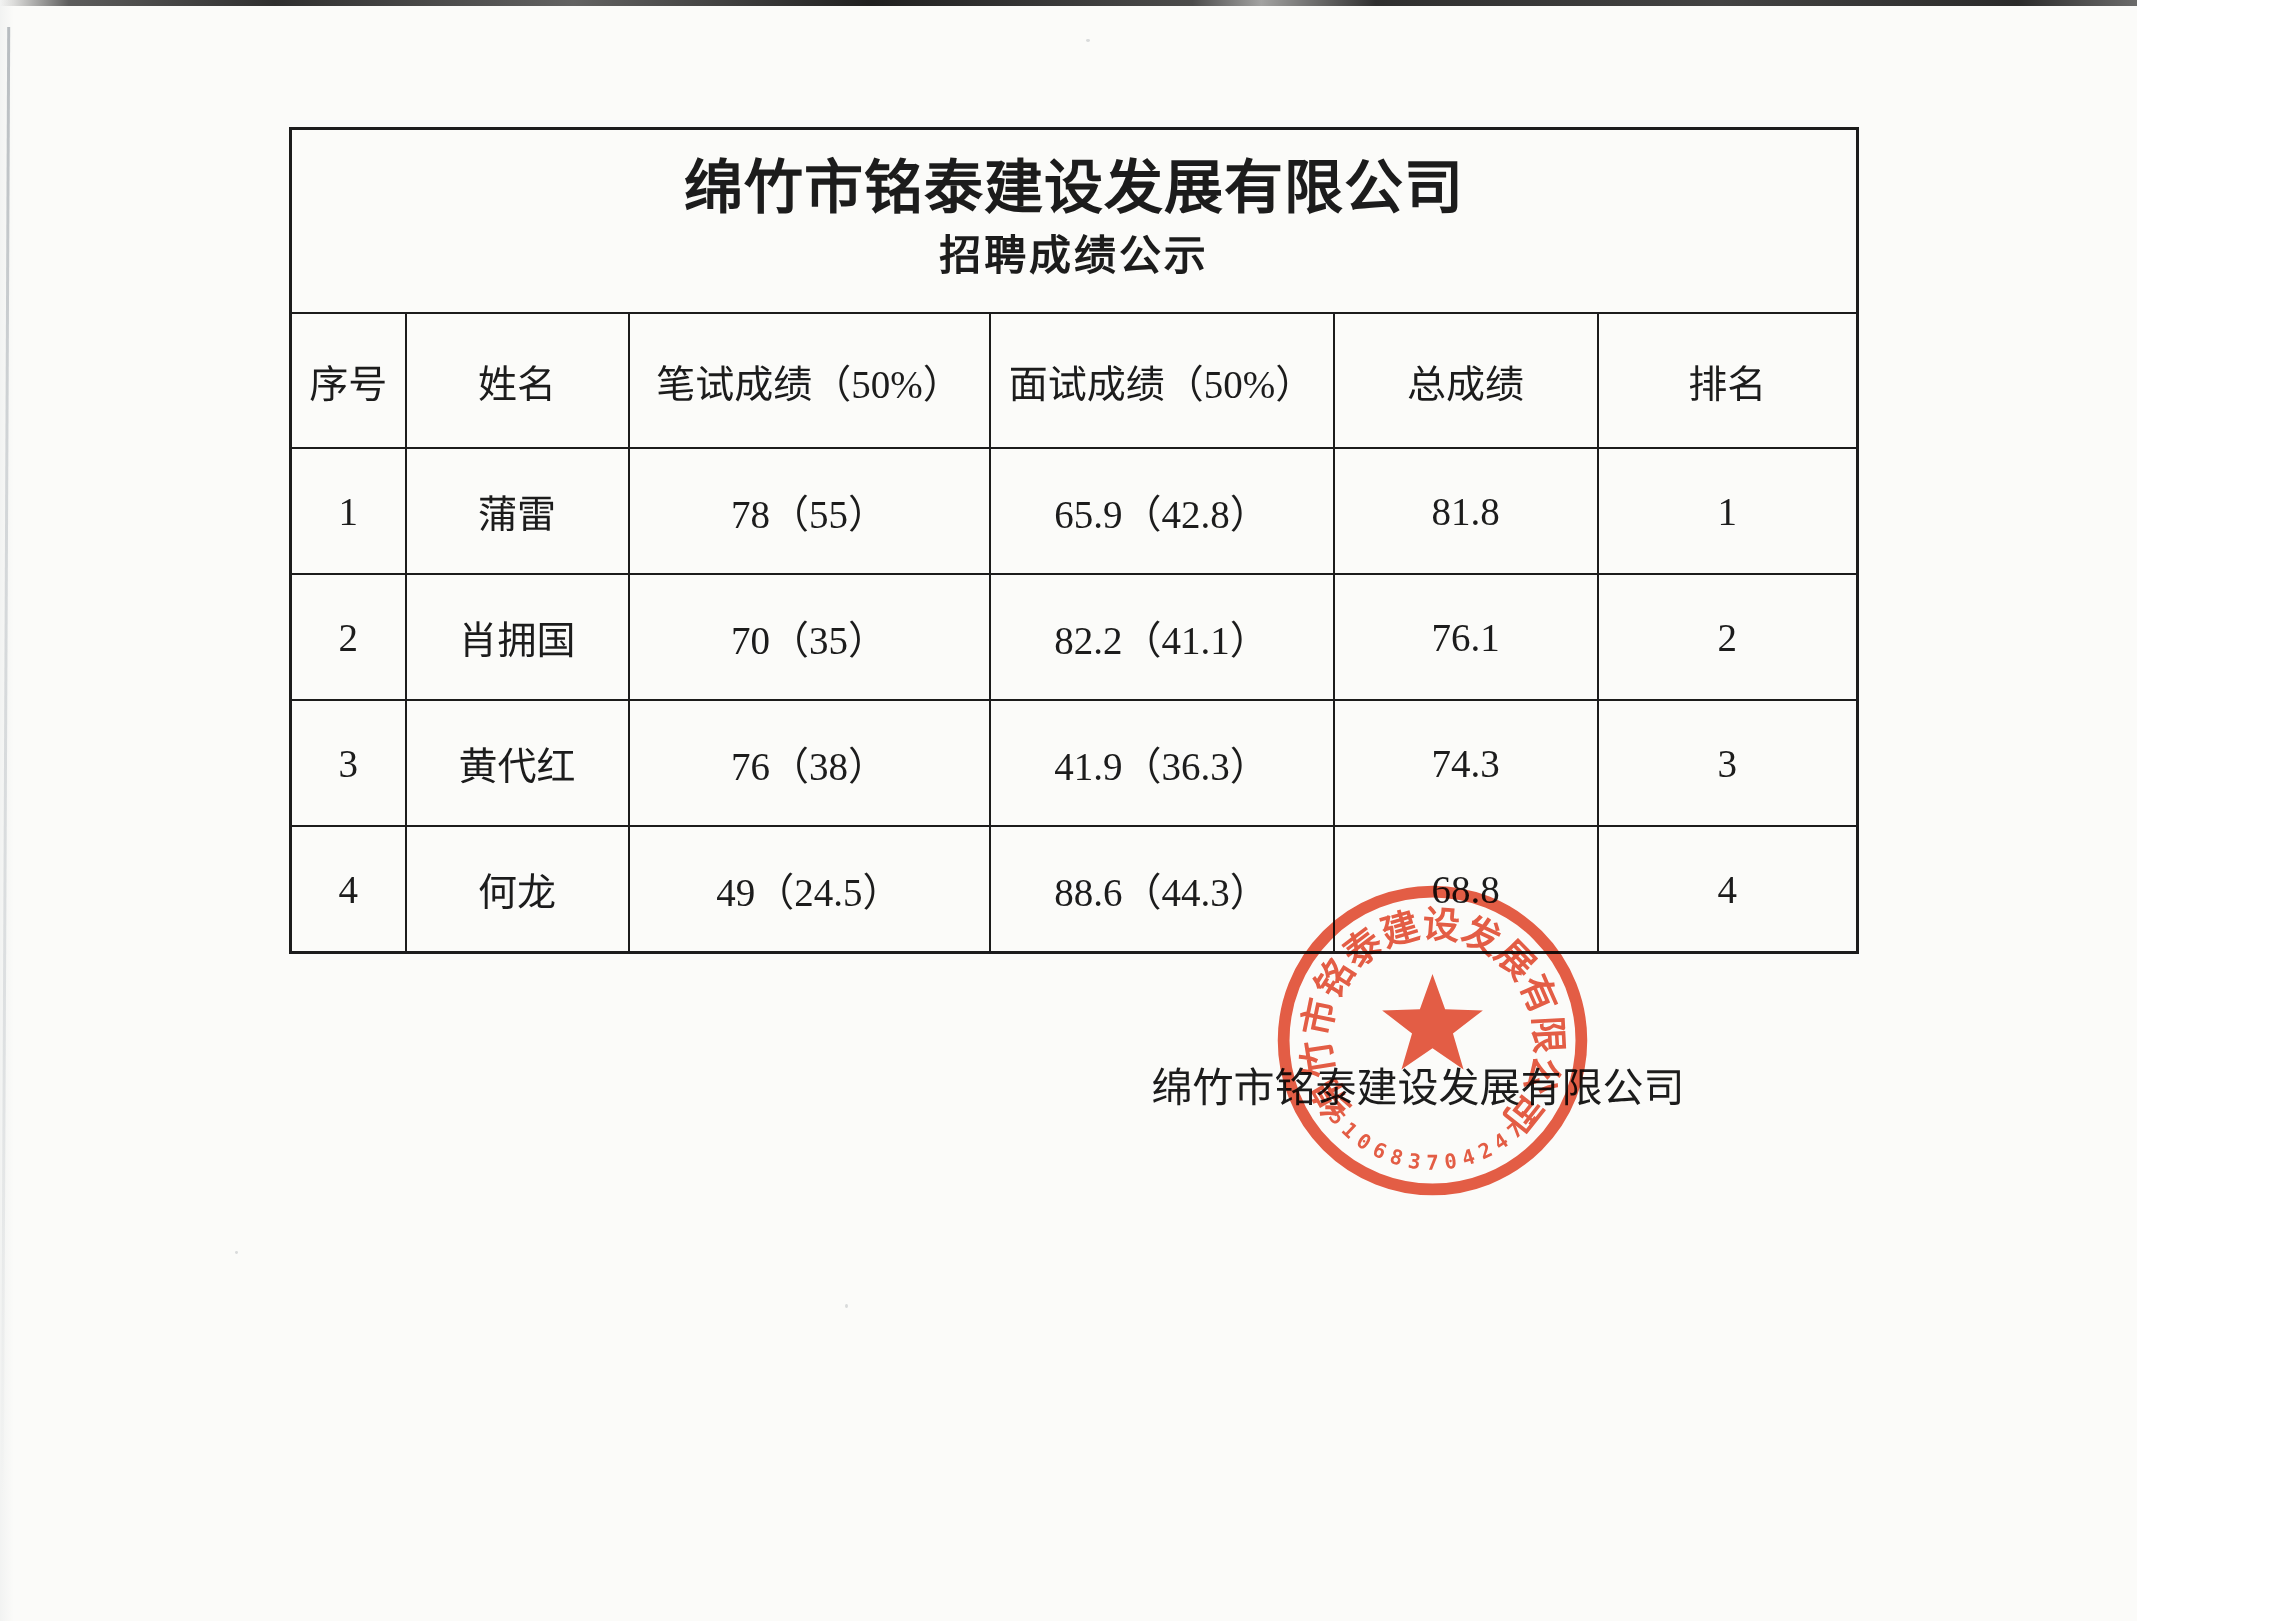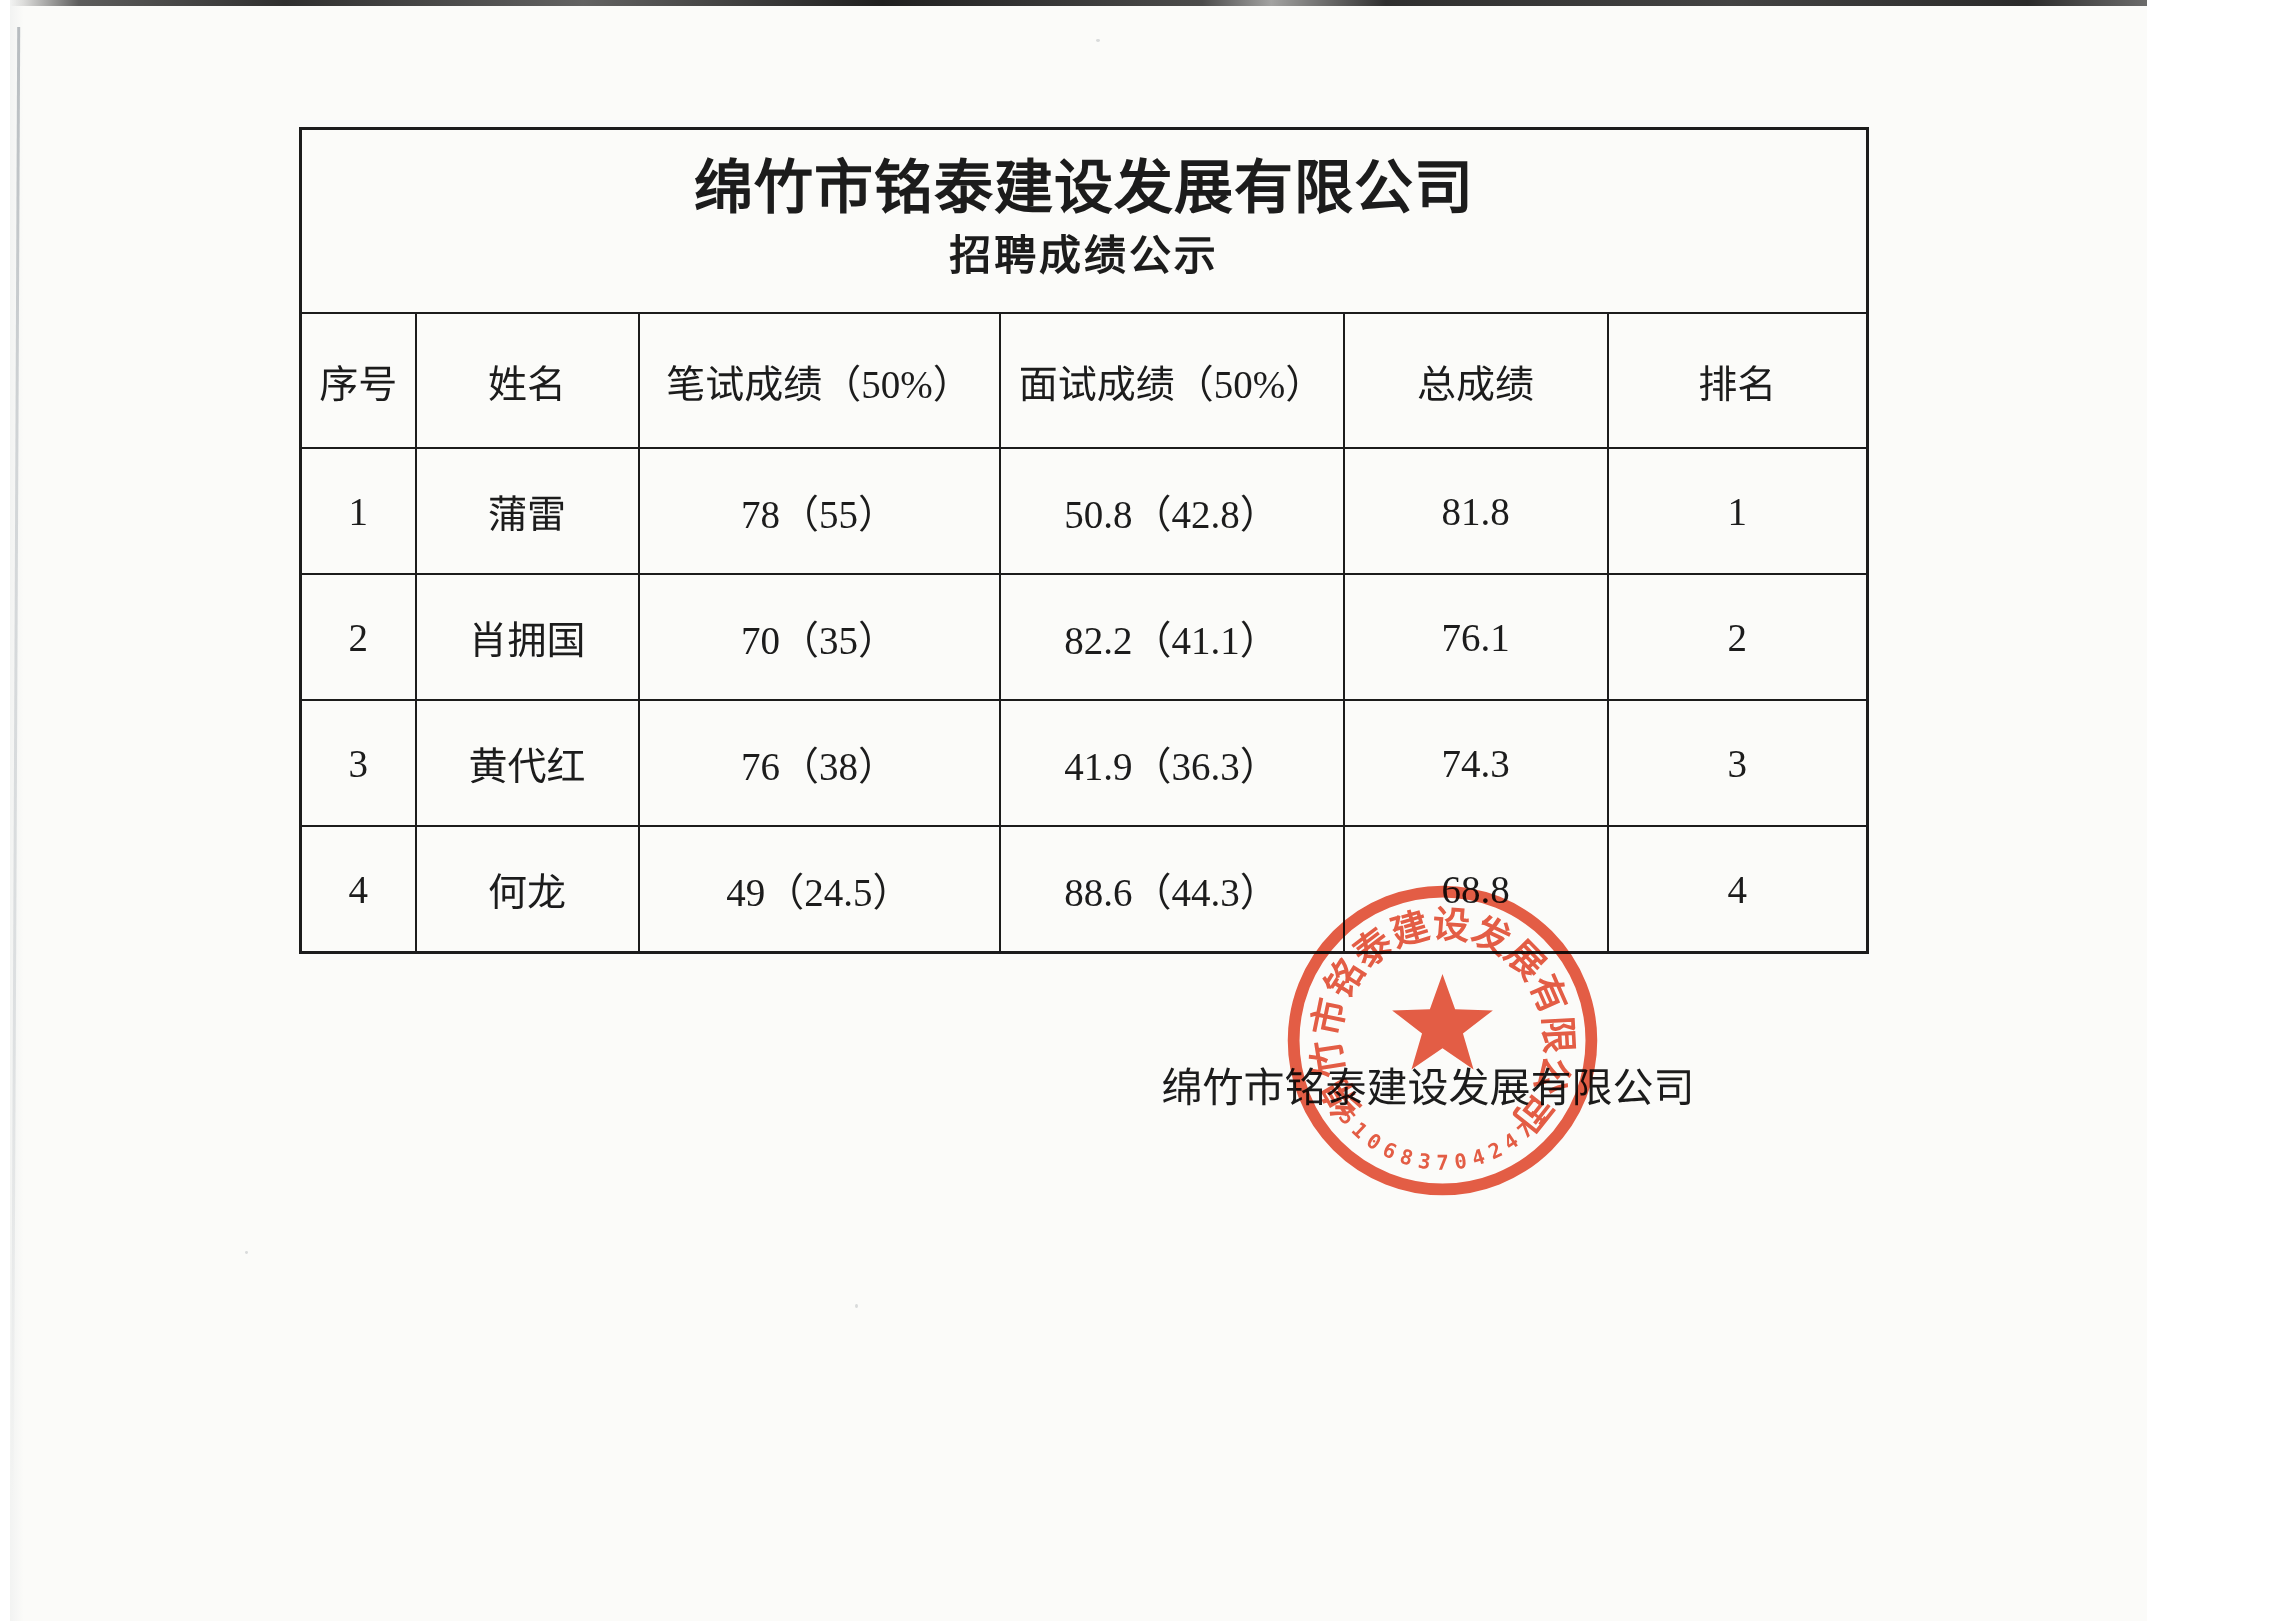--- a/index.html
+++ b/index.html
@@ -14,21 +14,20 @@
     font-family:"Liberation Serif","DejaVu Serif",serif;
     color:var(--ink);
   }
   .sheet{
     position:relative;
     width:2137px;height:1621px;
     background:
       linear-gradient(90deg, #f2f3f2 0px, var(--paper) 13.7px, var(--paper) 2279px, #f5f6f5 2293px),
       var(--paper);
     overflow:hidden;
-    margin-left:10px;
   }
   
   .scan-strip-top{
     position:absolute;left:0;top:0;width:2293px;height:5.9px;
     background:linear-gradient(90deg,
       rgba(40,40,40,0) 0%, rgba(40,40,40,.75) 3%, rgba(25,25,25,.9) 12%,
       rgba(60,60,60,.8) 25%, rgba(20,20,20,.95) 38%, rgba(45,45,45,.85) 52%,
       rgba(55,55,55,.45) 55%, rgba(25,25,25,.9) 60%, rgba(35,35,35,.85) 75%,
       rgba(20,20,20,.9) 88%, rgba(70,70,70,.6) 96%, rgba(40,40,40,.2) 100%);
   }
@@ -130,21 +129,21 @@
         <th>面试成绩（50%）</th>
         <th>总成绩</th>
         <th>排名</th>
       </tr>
     </thead>
     <tbody>
       <tr class="data-row">
         <td>1</td>
         <td>蒲雷</td>
         <td>78（55）</td>
-        <td>50.8（42.8）</td>
+        <td>65.9（42.8）</td>
         <td>81.8</td>
         <td>1</td>
       </tr>
       <tr class="data-row">
         <td>2</td>
         <td>肖拥国</td>
         <td>70（35）</td>
         <td>82.2（41.1）</td>
         <td>76.1</td>
         <td>2</td>

